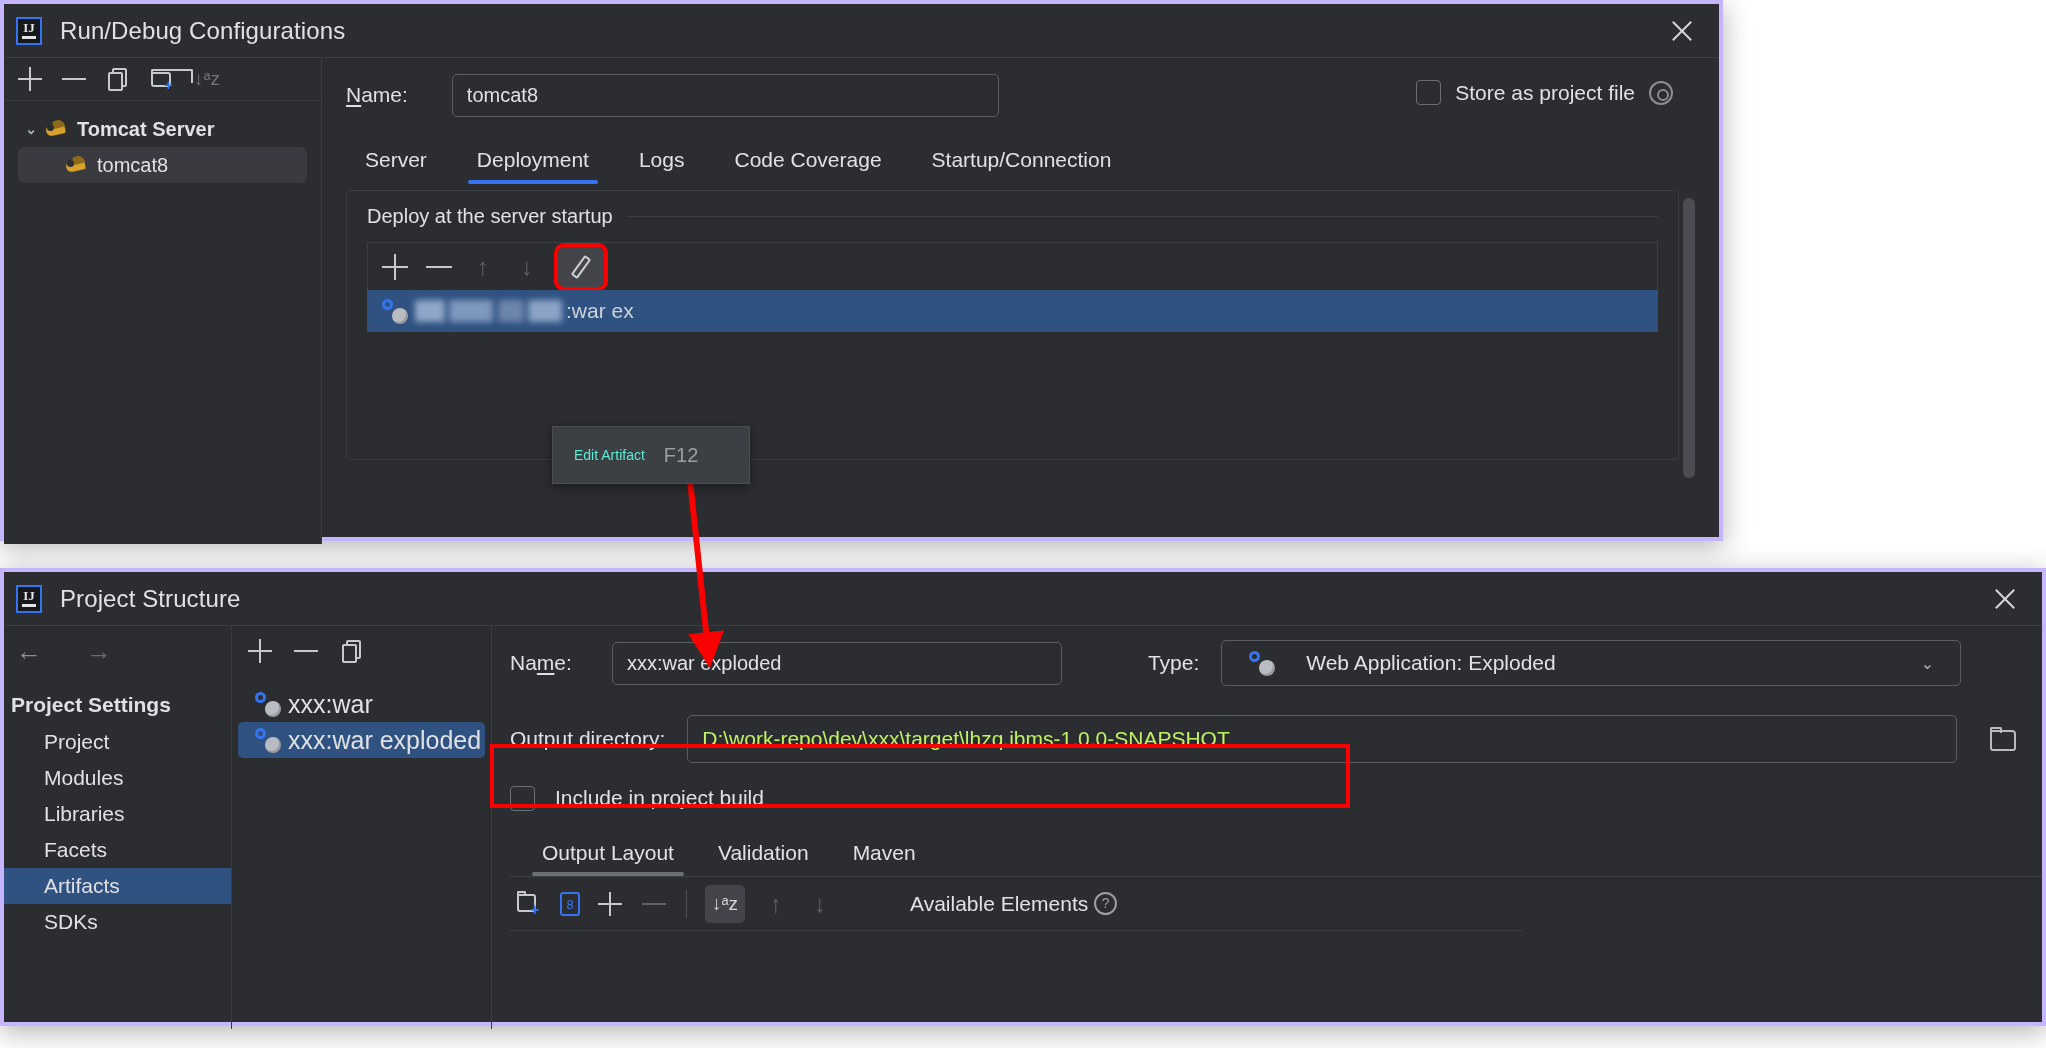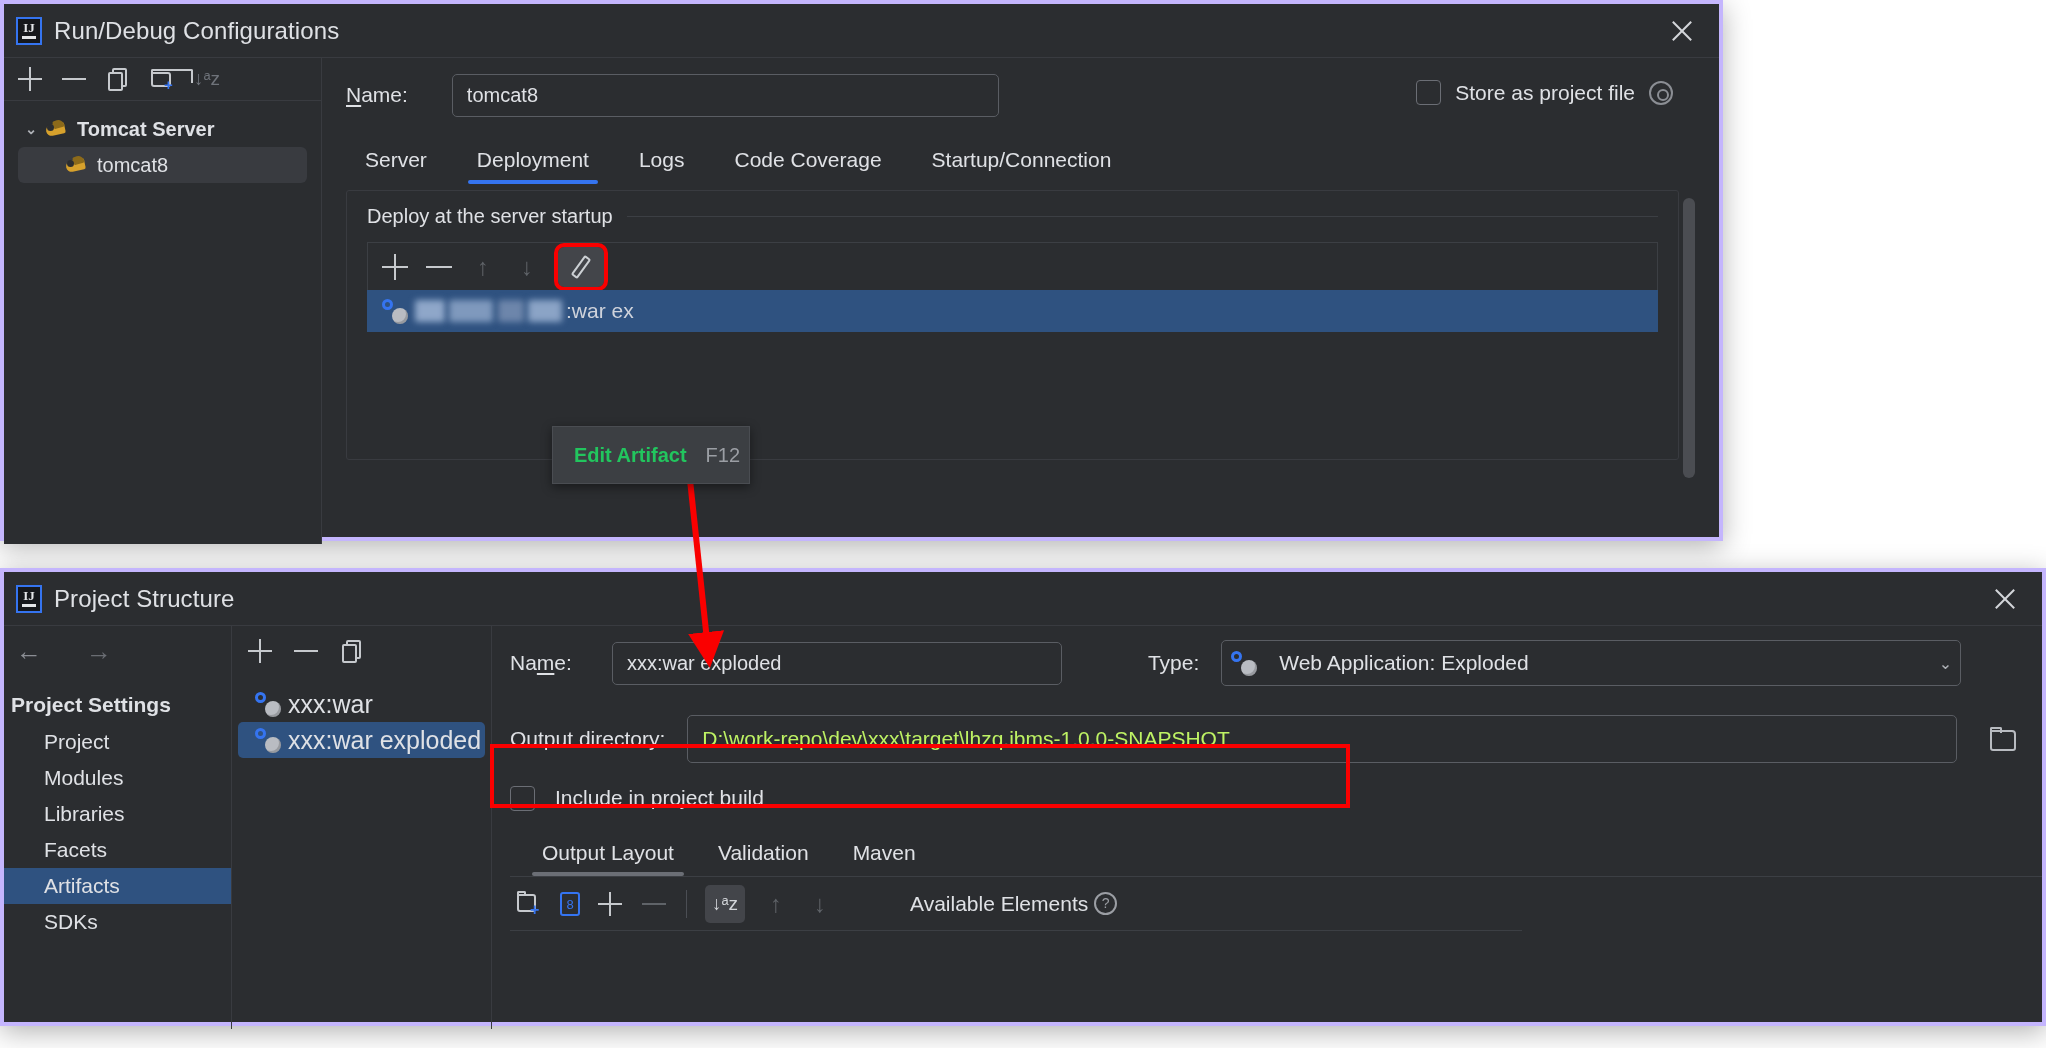--- a/index.html
+++ b/index.html
@@ -27,21 +27,21 @@
   }
   .ij-logo {
     width: 26px; height: 28px; margin-left: 12px;
     border: 2px solid #3574f0; background: #16181c;
     display: flex; flex-direction: column; align-items: center; justify-content: center;
     font-size: 13px; font-weight: bold; color: #e3e5e8; line-height: 0.85;
     font-family: "Liberation Serif", serif;
   }
   .ij-logo .bar { width: 14px; height: 3px; background: #e3e5e8; margin-top: 2px; }
   .win-title {
-    margin-left: 12px; font-size: 24px; color: #dfe1e5; letter-spacing: .1px;
+    margin-left: 18px; font-size: 24px; color: #dfe1e5; letter-spacing: .1px;
   }
   .close-x {
     position: absolute; right: 22px; top: 50%; transform: translateY(-50%);
     width: 30px; height: 30px; cursor: pointer;
   }
   .close-x:before, .close-x:after {
     content: ""; position: absolute; left: 2px; top: 14px;
     width: 26px; height: 2px; background: #d4d6da;
   }
   .close-x:before { transform: rotate(45deg); }
@@ -194,21 +194,21 @@
     filter: blur(3px);
     display:inline-block;
   }
   .art-text { font-size:21px; color:#cfd3db; margin-left:4px; white-space:nowrap; }
   .tooltip {
     position:absolute; left:548px; top:422px; width:198px; height:58px;
     background:#3c3f43; border:1px solid #4a4d52;
     display:flex; align-items:center; padding-left:21px; gap:19px;
     box-shadow:0 3px 10px rgba(0,0,0,.45); z-index: 30;
   }
-  .tt-label { font-size:20px; color:#22c55e;font-weight:bold; }
+  .tt-label { font-size:14px; color:#5eead4; }
   .tt-key { font-size:20px; color:#9b9ea4; }
   .vscroll {
     position:absolute; right:24px; top:140px; width:12px; height:280px;
     background:#4b4d52; border-radius:6px;
   }
 
   
   #win-ps { left: 0px; top: 568px; width: 2046px; height: 458px; }
   .ps-body { display:flex; height: 403px; }
   .ps-nav { width: 228px; border-right:1px solid #393b40; }
@@ -232,21 +232,21 @@
   }
   .lst-row.selected { background:#2f5280; }
 
   .ps-main { flex:1; padding: 0 0 0 18px; position:relative; }
   .main-row1 { display:flex; align-items:center; height:74px; }
   #art-name-input { width:450px; margin-left:40px; }
   .type-lbl { font-size:21px; color:#dfe1e5; margin-left:86px; }
   .combo {
     margin-left:22px; width:740px; height:46px; background:#2b2d30;
     border:1px solid #5a5d63; border-radius:5px; display:flex; align-items:center;
-    padding: 0 8px; gap:15px; cursor:pointer;
+    padding: 0 26px; gap:24px; cursor:pointer;
   }
   .combo-txt { font-size:21px; color:#dfe1e5; flex:1; }
   .combo-chev { color:#aeb1b6; font-size:16px; }
 
   .outdir-wrap {
     display:flex; align-items:center; height:62px; margin-top:8px;
     position:relative;
   }
   .outdir-lbl { font-size:21px; color:#dfe1e5; }
   .outdir-field {

